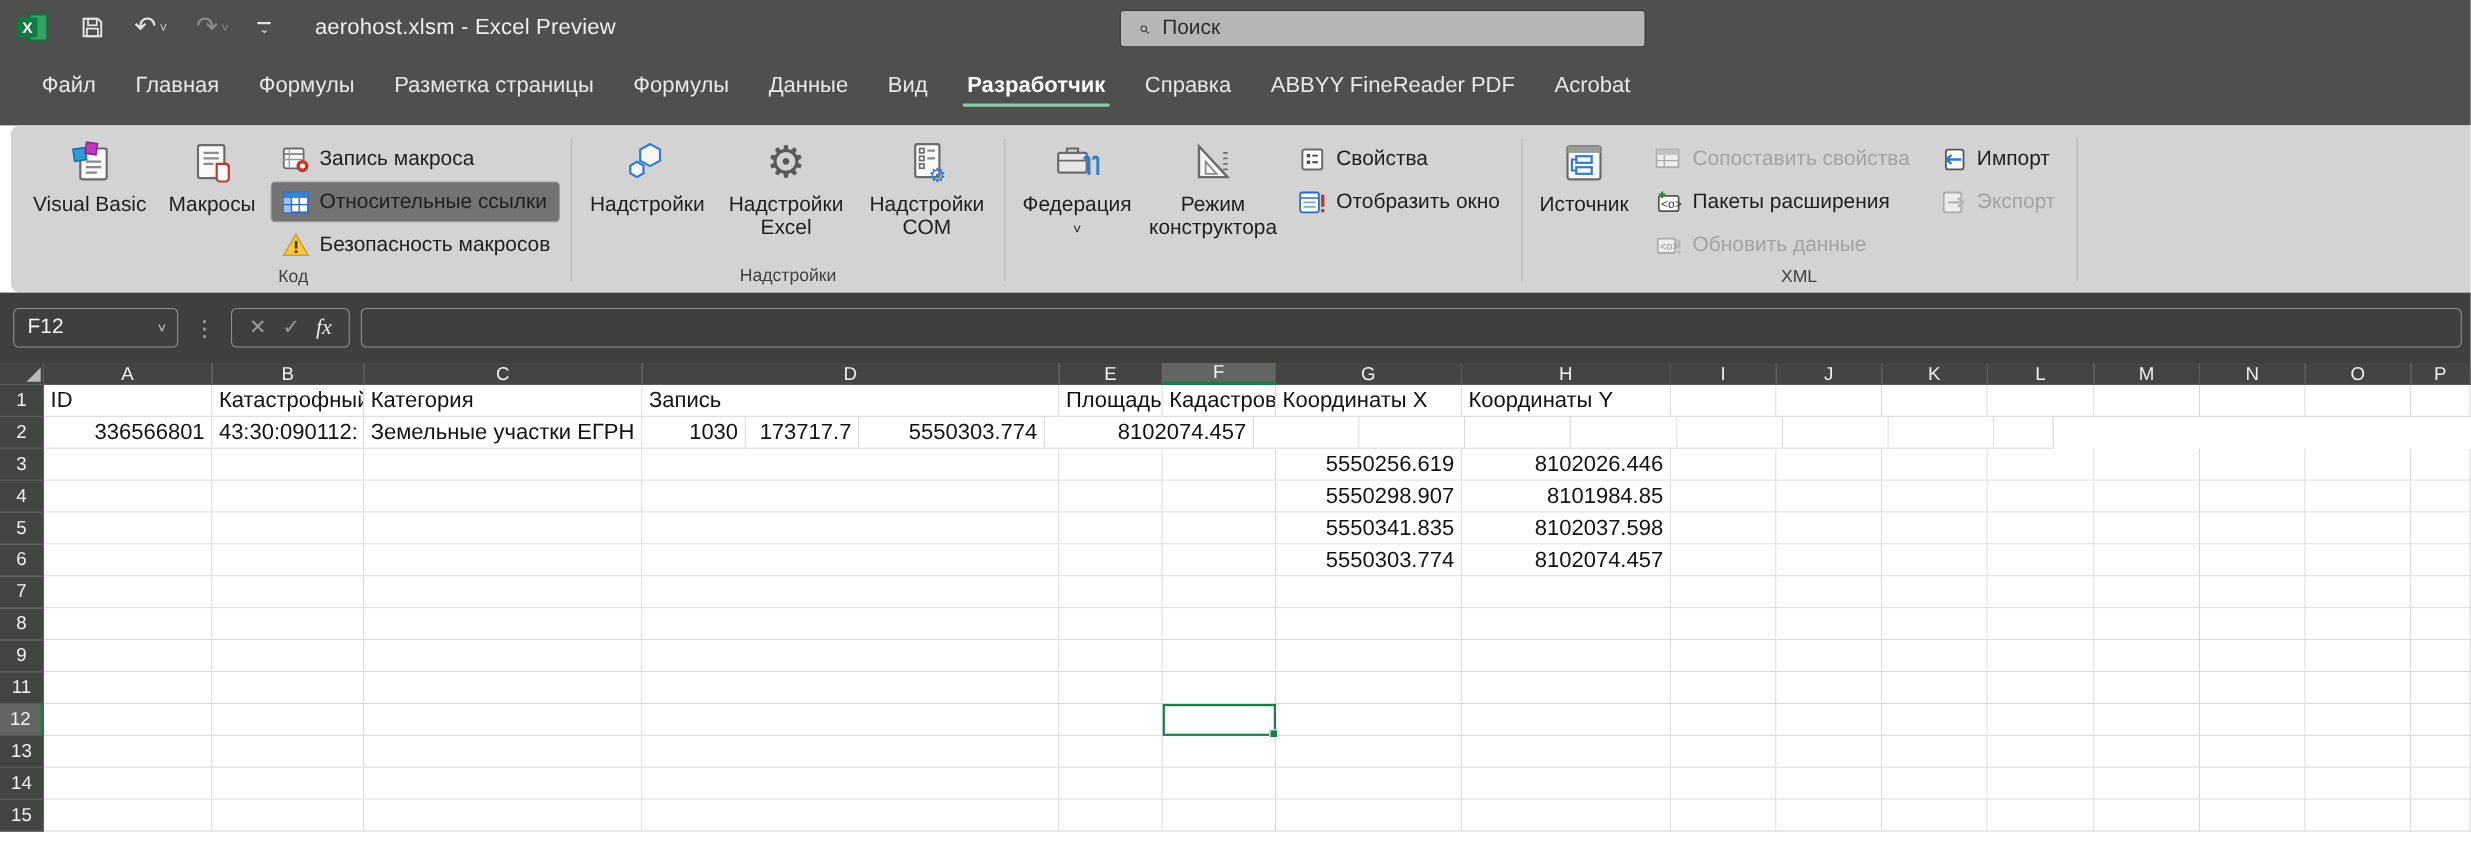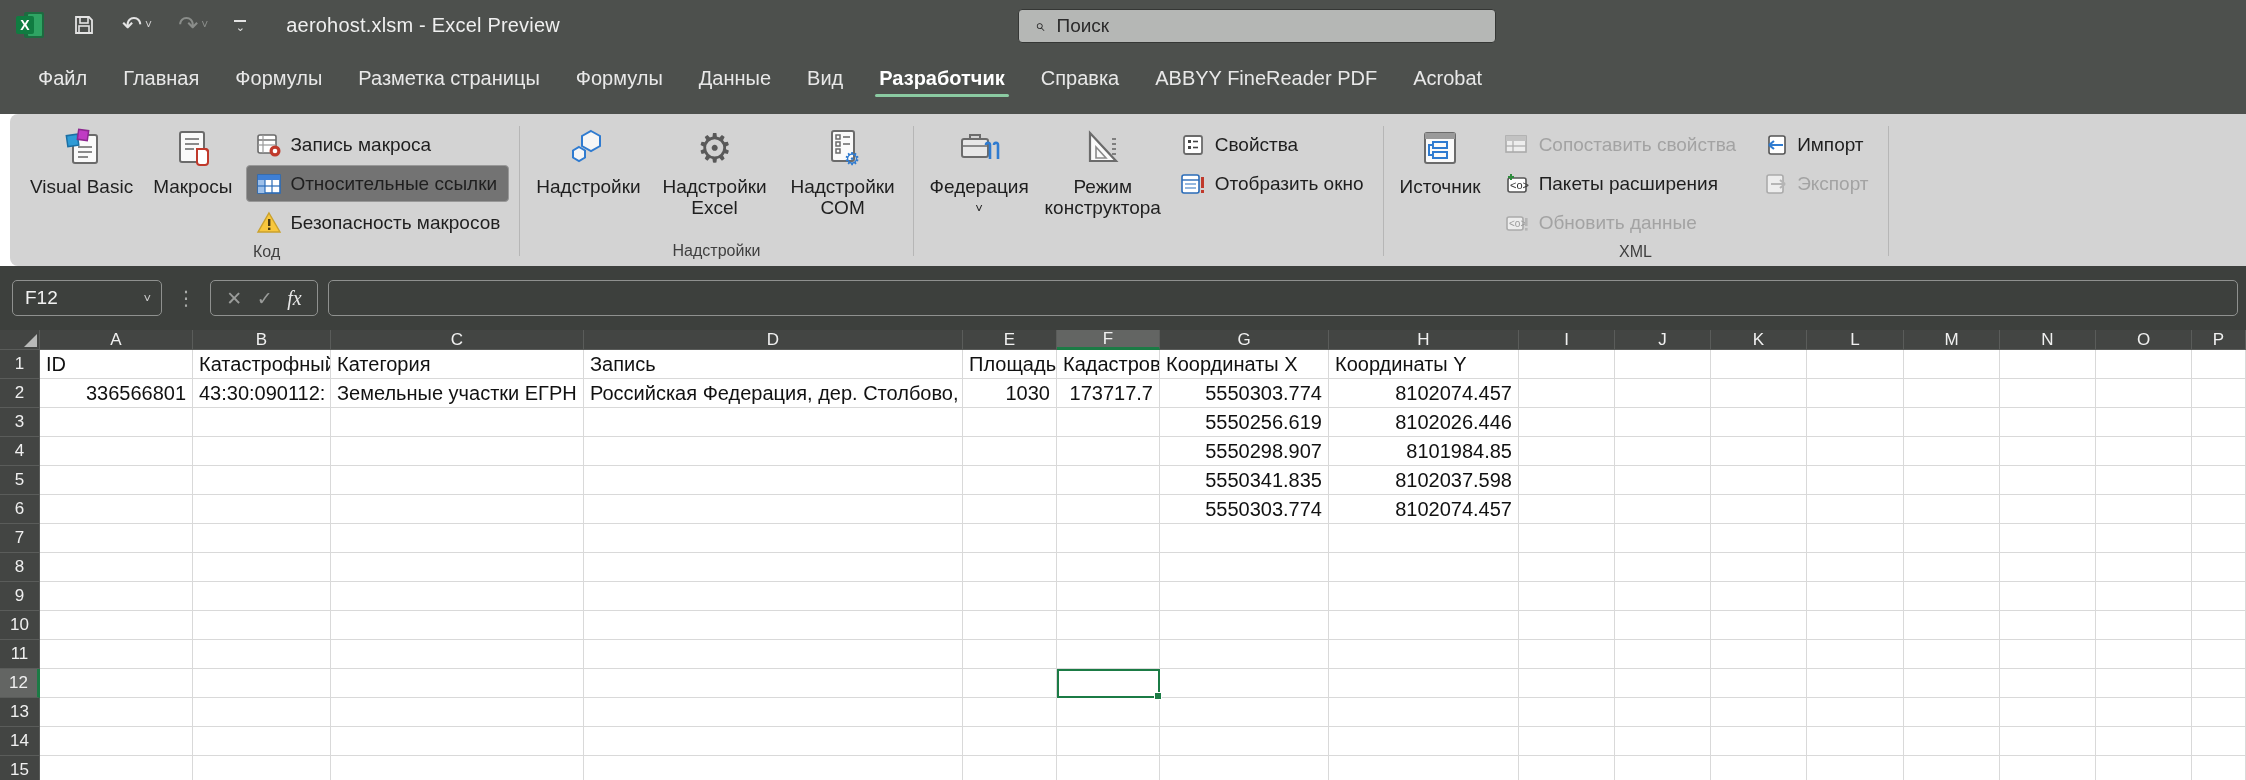--- a/index.html
+++ b/index.html
@@ -438,21 +438,20 @@
       <div class="cell" style="width: 96px; flex: 0 0 96px;"></div>
       <div class="cell" style="width: 96px; flex: 0 0 96px;"></div>
       <div class="cell" style="width: 96px; flex: 0 0 96px;"></div>
       <div class="cell" style="width: 54px; flex: 0 0 54px;"></div>
     </div>
     <div class="srow">
       <div class="rowh" style="width: 40px; flex: 0 0 40px;">2</div>
       <div class="cell num" style="width: 153px; flex: 0 0 153px;">336566801</div>
       <div class="cell" style="width: 138px; flex: 0 0 138px;">43:30:090112:</div>
       <div class="cell" style="width: 253px; flex: 0 0 253px;">Земельные участки ЕГРН</div>
-      <div class="cell" style="width: 379px; flex: 0 0 379px;">Российская Федерация, дер. Столбово,</div>
       <div class="cell num" style="width: 94px; flex: 0 0 94px;">1030</div>
       <div class="cell num" style="width: 103px; flex: 0 0 103px;">173717.7</div>
       <div class="cell num" style="width: 169px; flex: 0 0 169px;">5550303.774</div>
       <div class="cell num" style="width: 190px; flex: 0 0 190px;">8102074.457</div>
       <div class="cell" style="width: 96px; flex: 0 0 96px;"></div>
       <div class="cell" style="width: 96px; flex: 0 0 96px;"></div>
       <div class="cell" style="width: 96px; flex: 0 0 96px;"></div>
       <div class="cell" style="width: 97px; flex: 0 0 97px;"></div>
       <div class="cell" style="width: 96px; flex: 0 0 96px;"></div>
       <div class="cell" style="width: 96px; flex: 0 0 96px;"></div>
@@ -586,39 +585,20 @@
       <div class="cell" style="width: 96px; flex: 0 0 96px;"></div>
       <div class="cell" style="width: 96px; flex: 0 0 96px;"></div>
       <div class="cell" style="width: 96px; flex: 0 0 96px;"></div>
       <div class="cell" style="width: 97px; flex: 0 0 97px;"></div>
       <div class="cell" style="width: 96px; flex: 0 0 96px;"></div>
       <div class="cell" style="width: 96px; flex: 0 0 96px;"></div>
       <div class="cell" style="width: 96px; flex: 0 0 96px;"></div>
       <div class="cell" style="width: 54px; flex: 0 0 54px;"></div>
     </div>
     <div class="srow">
-      <div class="rowh" style="width: 40px; flex: 0 0 40px;">10</div>
-      <div class="cell" style="width: 153px; flex: 0 0 153px;"></div>
-      <div class="cell" style="width: 138px; flex: 0 0 138px;"></div>
-      <div class="cell" style="width: 253px; flex: 0 0 253px;"></div>
-      <div class="cell" style="width: 379px; flex: 0 0 379px;"></div>
-      <div class="cell" style="width: 94px; flex: 0 0 94px;"></div>
-      <div class="cell" style="width: 103px; flex: 0 0 103px;"></div>
-      <div class="cell" style="width: 169px; flex: 0 0 169px;"></div>
-      <div class="cell" style="width: 190px; flex: 0 0 190px;"></div>
-      <div class="cell" style="width: 96px; flex: 0 0 96px;"></div>
-      <div class="cell" style="width: 96px; flex: 0 0 96px;"></div>
-      <div class="cell" style="width: 96px; flex: 0 0 96px;"></div>
-      <div class="cell" style="width: 97px; flex: 0 0 97px;"></div>
-      <div class="cell" style="width: 96px; flex: 0 0 96px;"></div>
-      <div class="cell" style="width: 96px; flex: 0 0 96px;"></div>
-      <div class="cell" style="width: 96px; flex: 0 0 96px;"></div>
-      <div class="cell" style="width: 54px; flex: 0 0 54px;"></div>
-    </div>
-    <div class="srow">
       <div class="rowh" style="width: 40px; flex: 0 0 40px;">11</div>
       <div class="cell" style="width: 153px; flex: 0 0 153px;"></div>
       <div class="cell" style="width: 138px; flex: 0 0 138px;"></div>
       <div class="cell" style="width: 253px; flex: 0 0 253px;"></div>
       <div class="cell" style="width: 379px; flex: 0 0 379px;"></div>
       <div class="cell" style="width: 94px; flex: 0 0 94px;"></div>
       <div class="cell" style="width: 103px; flex: 0 0 103px;"></div>
       <div class="cell" style="width: 169px; flex: 0 0 169px;"></div>
       <div class="cell" style="width: 190px; flex: 0 0 190px;"></div>
       <div class="cell" style="width: 96px; flex: 0 0 96px;"></div>

